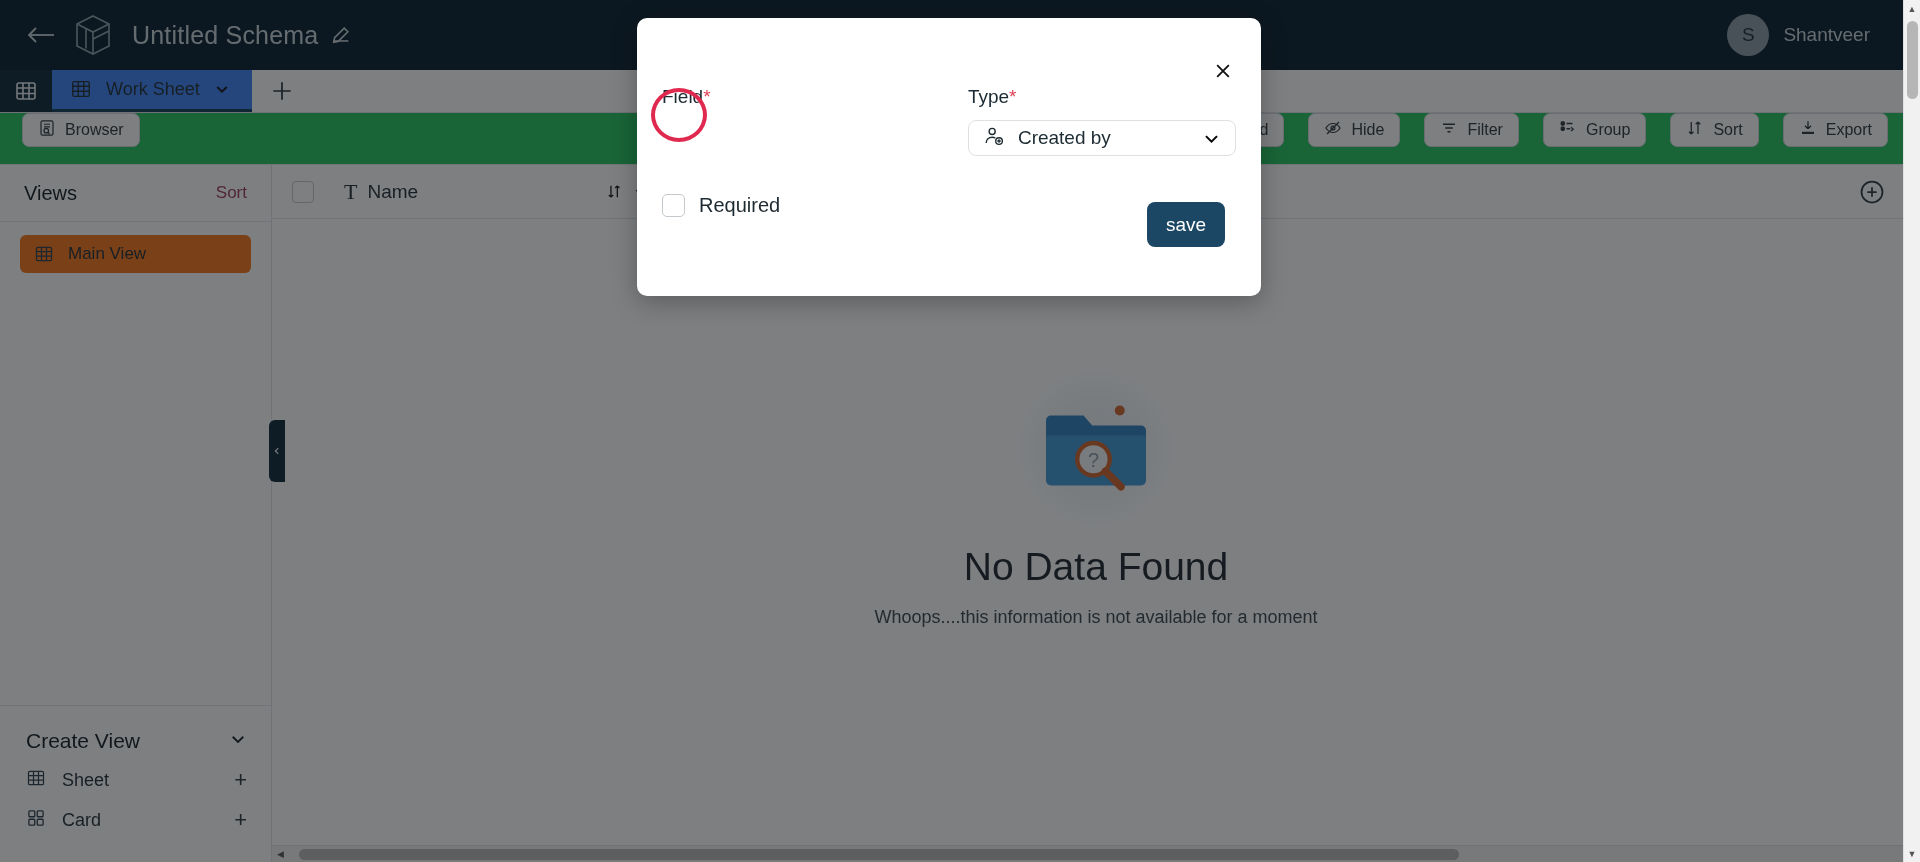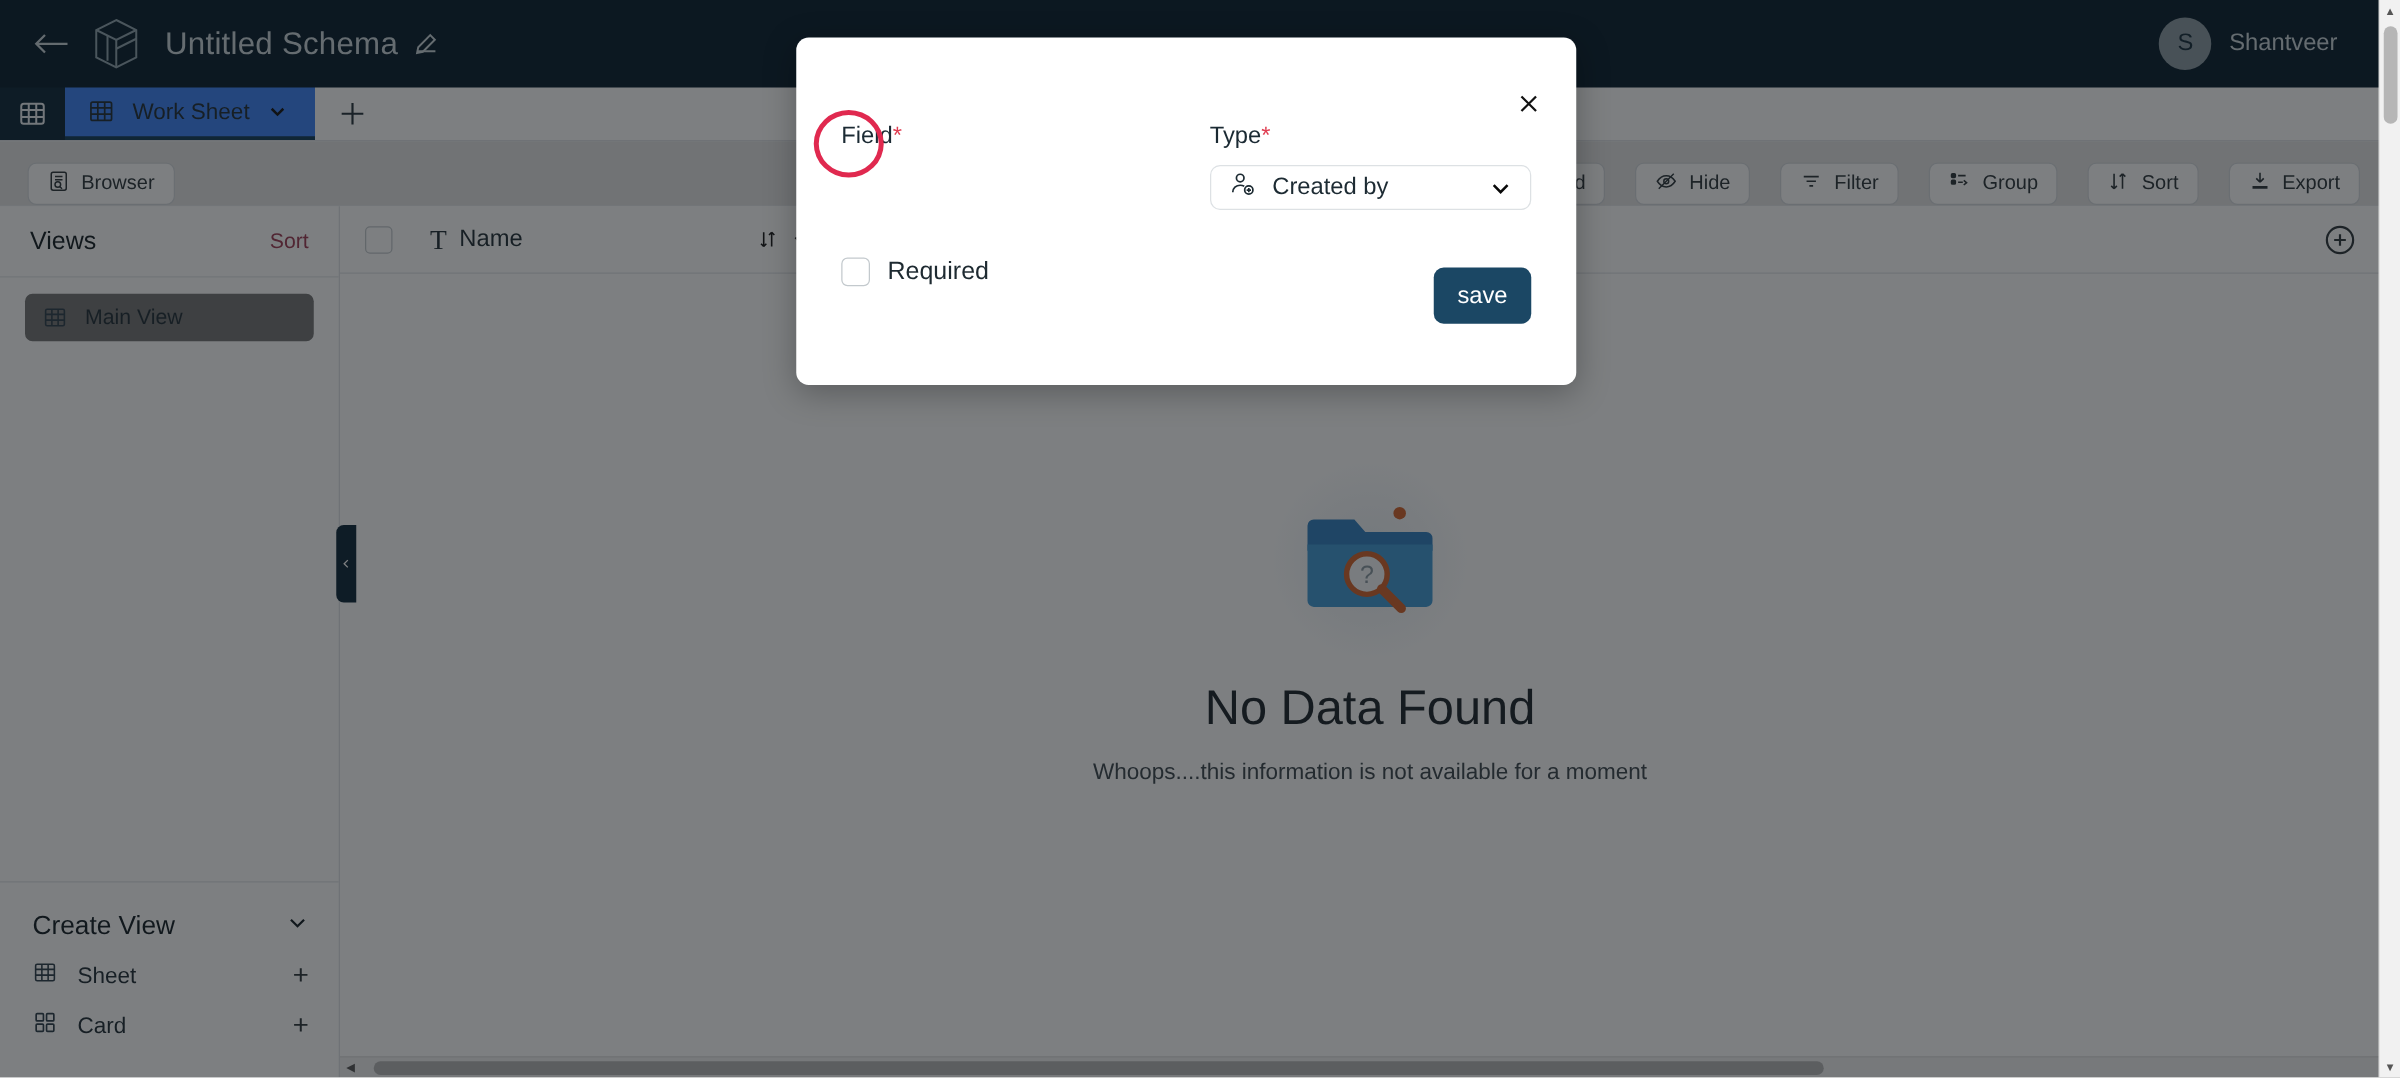--- a/index.html
+++ b/index.html
@@ -45,21 +45,21 @@
     font-size:18px; color:#1d2b33;
   }
   .tab .grid-ico { color:#1d2b33; display:flex; }
   .tab .chev { color:#101010; display:flex; }
   .add-tab { width:60px; height:43px; display:flex; align-items:center; justify-content:center;
     color:#25323a; cursor:pointer; }
 
   
   .toolbar {
     position:absolute; top:113px; left:0; width:1920px; height:52px;
-    background:#e5e5e5; display:flex; align-items:flex-end; padding: 0 22px;
+    background:#22c55e; display:flex; align-items:flex-start; padding: 0 22px;
     border-bottom:1px solid #e6e8ea;
   }
   .btn {
     display:flex; align-items:center; gap:9px; height:34px; padding: 0 15px;
     border:1px solid #d6dade; border-radius:7px; background:#fff; cursor:pointer;
     font-size:16px; color:#2a3439; white-space:nowrap;
   }
   .toolbar-right { margin-left:auto; display:flex; align-items:center; gap:24px; padding-right: 10px;}
 
   
@@ -69,21 +69,21 @@
     display:flex; flex-direction:column;
   }
   .views-head {
     height:57px; display:flex; align-items:center; justify-content:space-between;
     padding: 0 24px; border-bottom:1px solid #e6e8ea;
   }
   .views-title { font-size:20px; color:#111b21; }
   .views-sort { font-size:17px; color:#9e3a53; cursor:pointer; }
   .view-item {
     display:flex; align-items:center; gap:14px; margin: 13px 20px 0 20px;
-    height:38px; padding:0 14px; border-radius:6px; background:#737373; cursor:pointer;
+    height:38px; padding:0 14px; border-radius:6px; background:#f97316; cursor:pointer;
     font-size:17px; color:#1d2b33;
   }
   .view-item .vi-ico { color:#2c3d49; display:flex; }
   .sidebar-filler { flex:1; }
   .create-view-block { border-top:1px solid #e2e5e8; padding: 16px 0 22px 0; }
   .create-view-head {
     display:flex; align-items:center; justify-content:space-between;
     padding: 0 24px 0 26px; height:38px; cursor:pointer;
   }
   .create-view-head span { font-size:21px; color:#101b22; }
@@ -144,22 +144,21 @@
   .vs-thumb { position:absolute; left:3px; top:4px; width:11px; height:78px; background:#b6b6b6; border-radius:6px;}
 
   
   .overlay {
     position:absolute; inset:0; background: rgba(18,22,25,.55); z-index: 20;
   }
   .modal {
     position:absolute; left:637px; top:18px; width:624px; height:278px;
     background:#ffffff; border-radius:10px; z-index:30;
     box-shadow: 0 6px 26px rgba(0,0,0,.28);
-    padding: 0 36px;
-    margin-top: 12px;
+    padding: 0 25px;
   }
   .modal-close {
     position:absolute; right:25px; top:40px; width:26px; height:26px; cursor:pointer;
     display:flex; align-items:center; justify-content:center; color:#111; font-size:24px;
   }
   .field-row { display:flex; gap:33px; padding-top: 68px; }
   .fld { width: 284px; }
   .fld.type { width: 279px; }
   .fld-label { font-size:19px; color:#1b2a33; margin-bottom:12px; }
   .req-star { color:#e03e52; }

